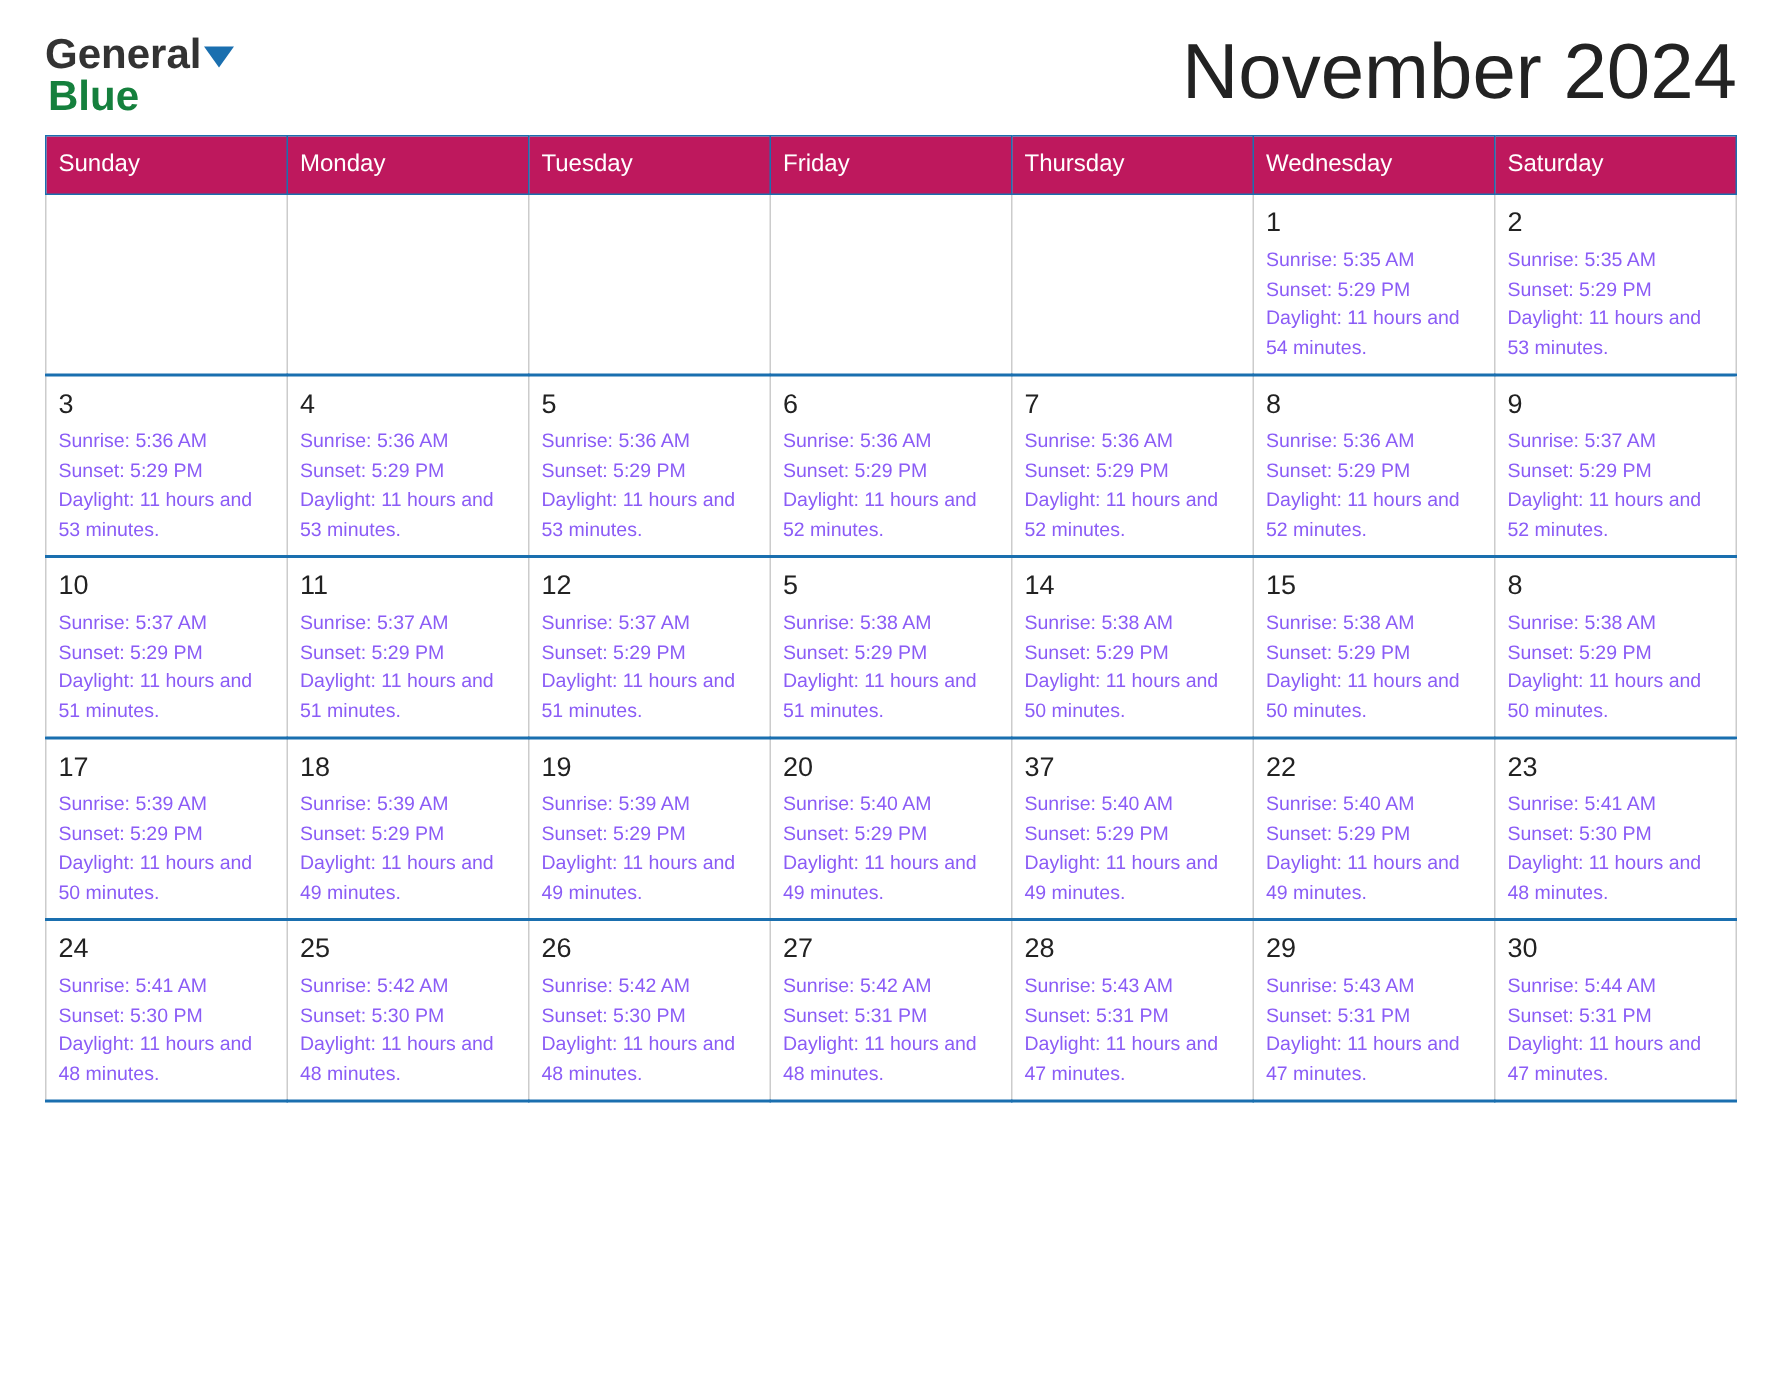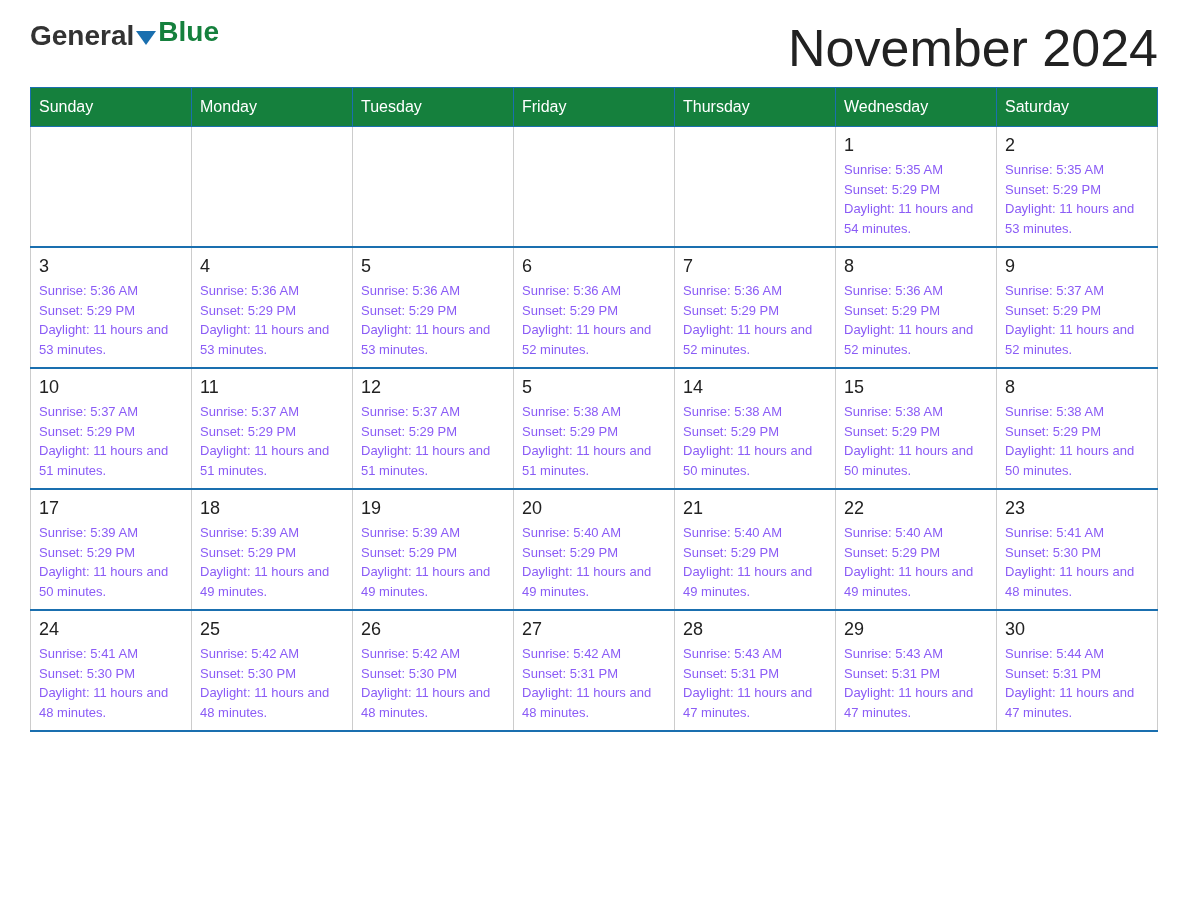--- a/index.html
+++ b/index.html
@@ -11,21 +11,21 @@
       padding: 20px 30px;
     }
     .header-area {
       display: flex;
       justify-content: space-between;
       align-items: flex-start;
       margin-bottom: 10px;
     }
     .logo {
       display: flex;
-      flex-direction: row;
+      flex-direction: column;
       align-items: flex-start;
     }
     .logo-general {
       font-size: 28px;
       font-weight: bold;
       color: #333;
       display: flex;
       align-items: center;
     }
     .logo-triangle {
@@ -59,21 +59,21 @@
       font-size: 20px;
       color: #444;
       margin-top: 4px;
     }
     .calendar {
       width: 100%;
       border-collapse: collapse;
       margin-top: 10px;
     }
     .calendar thead tr th {
-      background-color: #15803d;
+      background-color: #be185d;
       color: #fff;
       padding: 10px 8px;
       font-size: 16px;
       font-weight: normal;
       text-align: left;
       border: 1px solid #1a6faf;
     }
     .calendar tbody tr td {
       vertical-align: top;
       padding: 8px;
@@ -217,21 +217,21 @@
         </td>
         <td>
           <span class="day-number">19</span>
           <div class="day-info">Sunrise: 5:39 AM<br>Sunset: 5:29 PM<br>Daylight: 11 hours and 49 minutes.</div>
         </td>
         <td>
           <span class="day-number">20</span>
           <div class="day-info">Sunrise: 5:40 AM<br>Sunset: 5:29 PM<br>Daylight: 11 hours and 49 minutes.</div>
         </td>
         <td>
-          <span class="day-number">21</span>
+          <span class="day-number">37</span>
           <div class="day-info">Sunrise: 5:40 AM<br>Sunset: 5:29 PM<br>Daylight: 11 hours and 49 minutes.</div>
         </td>
         <td>
           <span class="day-number">22</span>
           <div class="day-info">Sunrise: 5:40 AM<br>Sunset: 5:29 PM<br>Daylight: 11 hours and 49 minutes.</div>
         </td>
         <td>
           <span class="day-number">23</span>
           <div class="day-info">Sunrise: 5:41 AM<br>Sunset: 5:30 PM<br>Daylight: 11 hours and 48 minutes.</div>
         </td>

